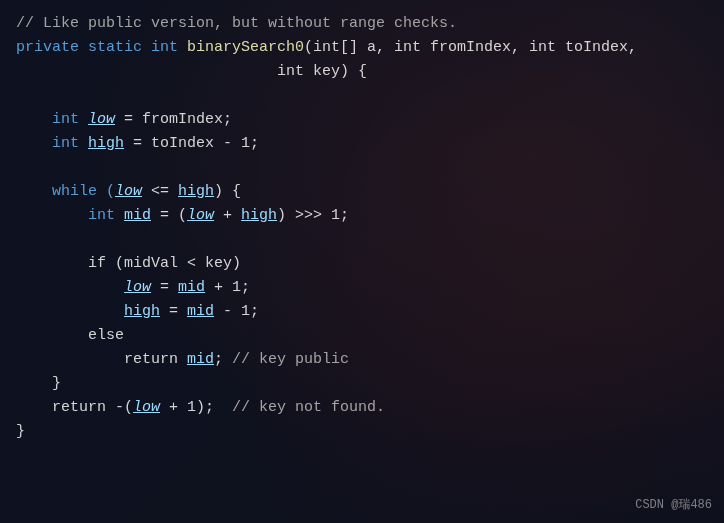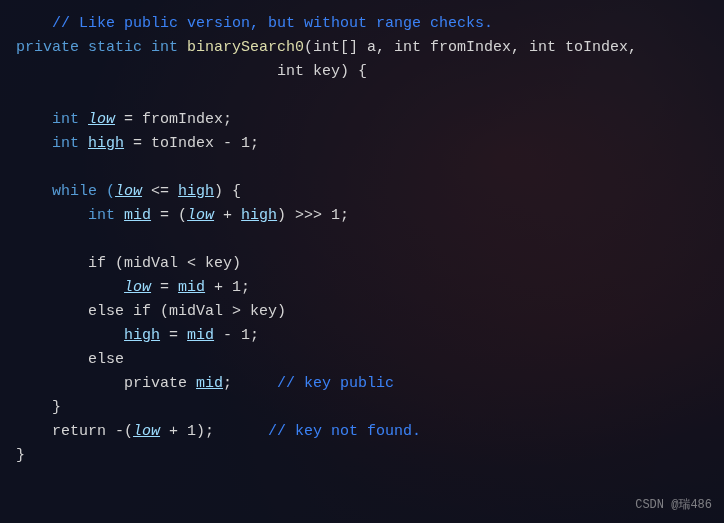--- a/index.html
+++ b/index.html
@@ -67,21 +67,21 @@
       background: rgba(13, 17, 30, 0.72);
     }
 
     .code-line {
       display: block;
       white-space: pre;
       min-height: 1.6em;
     }
 
     
-    .c-comment { color: #3b82f6; margin-left: 36px; }
+    .c-comment { color: #a3a3a3; }
     .c-keyword { color: #569cd6; }
     .c-method { color: #dcdcaa; }
     .c-plain { color: #d4d4d4; text-align: right; }
     .c-underline-low { color: #9cdcfe; text-decoration: underline; font-style: italic; }
     .c-underline-high { color: #9cdcfe; text-decoration: underline; }
     .c-underline-mid { color: #9cdcfe; text-decoration: underline; }
 
     .watermark {
       position: absolute;
       bottom: 8px;
@@ -106,23 +106,22 @@
       <span class="code-line"><span class="c-plain">                             int key) {</span></span>
       <span class="code-line">&nbsp;</span>
       <span class="code-line"><span class="c-keyword">    int </span><span class="c-underline-low">low</span><span class="c-plain"> = fromIndex;</span></span>
       <span class="code-line"><span class="c-keyword">    int </span><span class="c-underline-high">high</span><span class="c-plain"> = toIndex - 1;</span></span>
       <span class="code-line">&nbsp;</span>
       <span class="code-line"><span class="c-keyword">    while (</span><span class="c-underline-low">low</span><span class="c-plain"> &lt;= </span><span class="c-underline-high">high</span><span class="c-plain">) {</span></span>
       <span class="code-line"><span class="c-keyword">        int </span><span class="c-underline-mid">mid</span><span class="c-plain"> = (</span><span class="c-underline-low">low</span><span class="c-plain"> + </span><span class="c-underline-high">high</span><span class="c-plain">) &gt;&gt;&gt; 1;</span></span>
       <span class="code-line">&nbsp;</span>
       <span class="code-line"><span class="c-plain">        if (midVal &lt; key)</span></span>
       <span class="code-line"><span class="c-plain">            </span><span class="c-underline-low">low</span><span class="c-plain"> = </span><span class="c-underline-mid">mid</span><span class="c-plain"> + 1;</span></span>
-      <span class="code-line"><span class="c-plain">        else if (midVal &gt; key)</span></span>
       <span class="code-line"><span class="c-plain">            </span><span class="c-underline-high">high</span><span class="c-plain"> = </span><span class="c-underline-mid">mid</span><span class="c-plain"> - 1;</span></span>
       <span class="code-line"><span class="c-plain">        else</span></span>
-      <span class="code-line"><span class="c-plain">            private </span><span class="c-underline-mid">mid</span><span class="c-plain">; </span><span class="c-comment">// key public</span></span>
+      <span class="code-line"><span class="c-plain">            return </span><span class="c-underline-mid">mid</span><span class="c-plain">; </span><span class="c-comment">// key public</span></span>
       <span class="code-line"><span class="c-plain">    }</span></span>
       <span class="code-line"><span class="c-plain">    return -(</span><span class="c-underline-low">low</span><span class="c-plain"> + 1);  </span><span class="c-comment">// key not found.</span></span>
       <span class="code-line"><span class="c-plain">}</span></span>
     </div>
 
   <div class="watermark">CSDN @瑞486</div>
 </div>
 
 </body></html>

